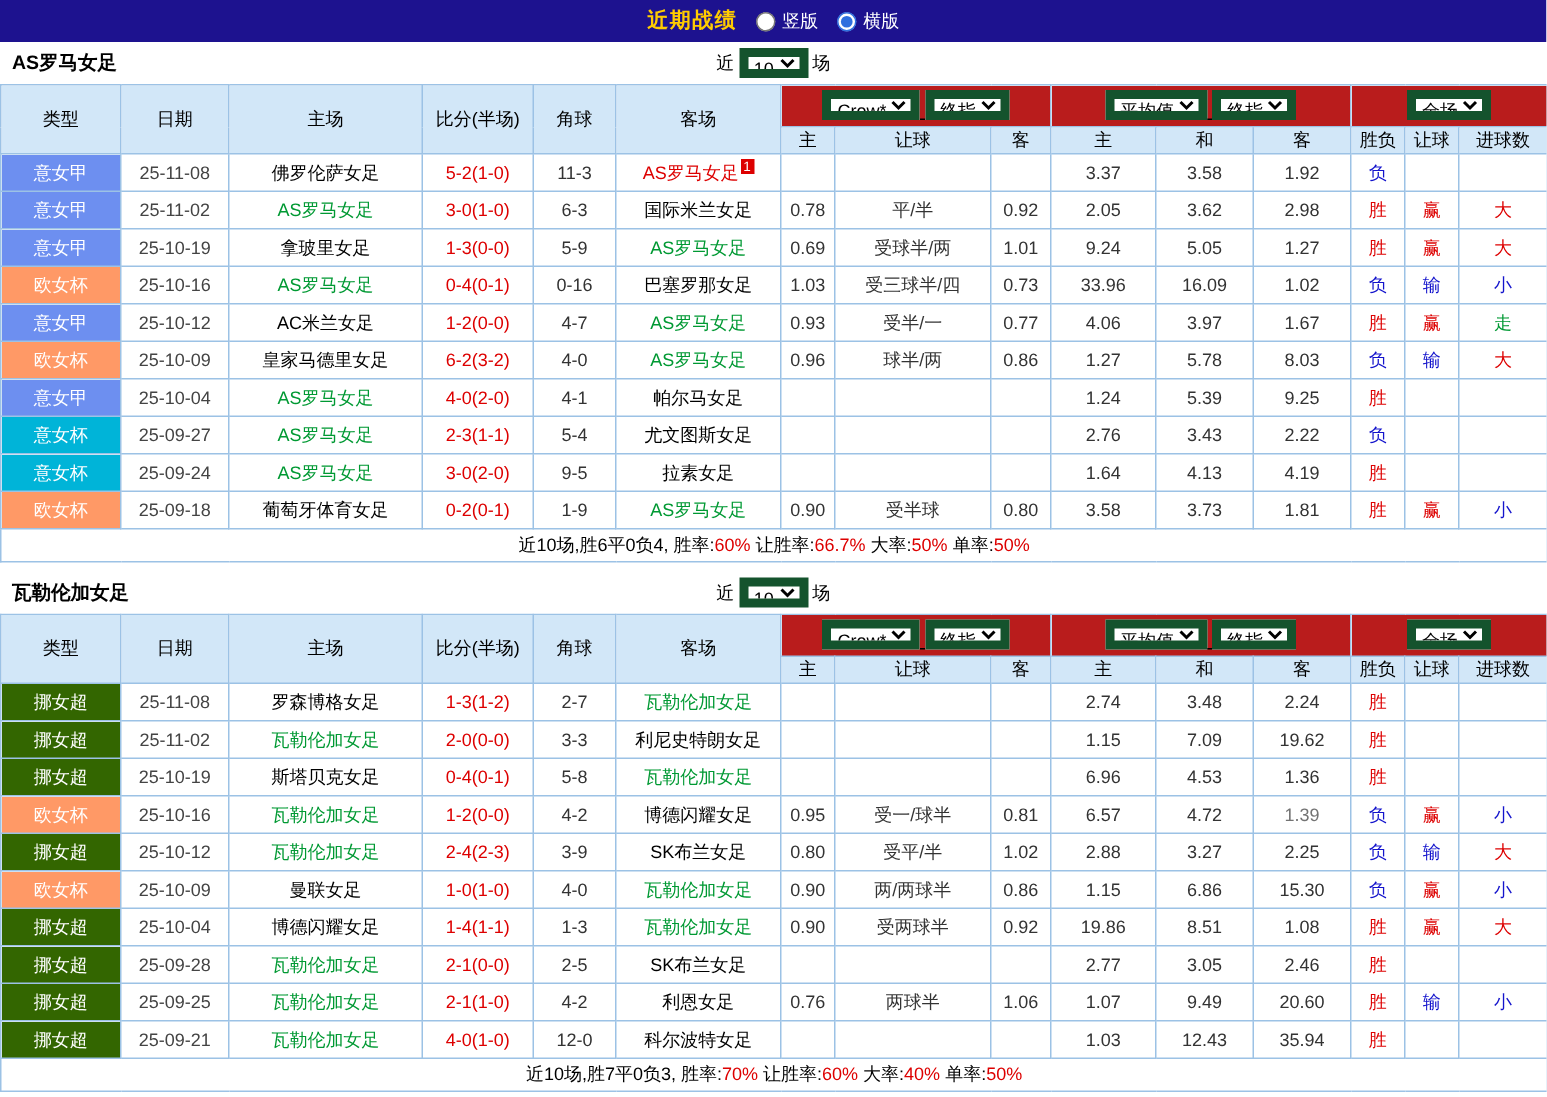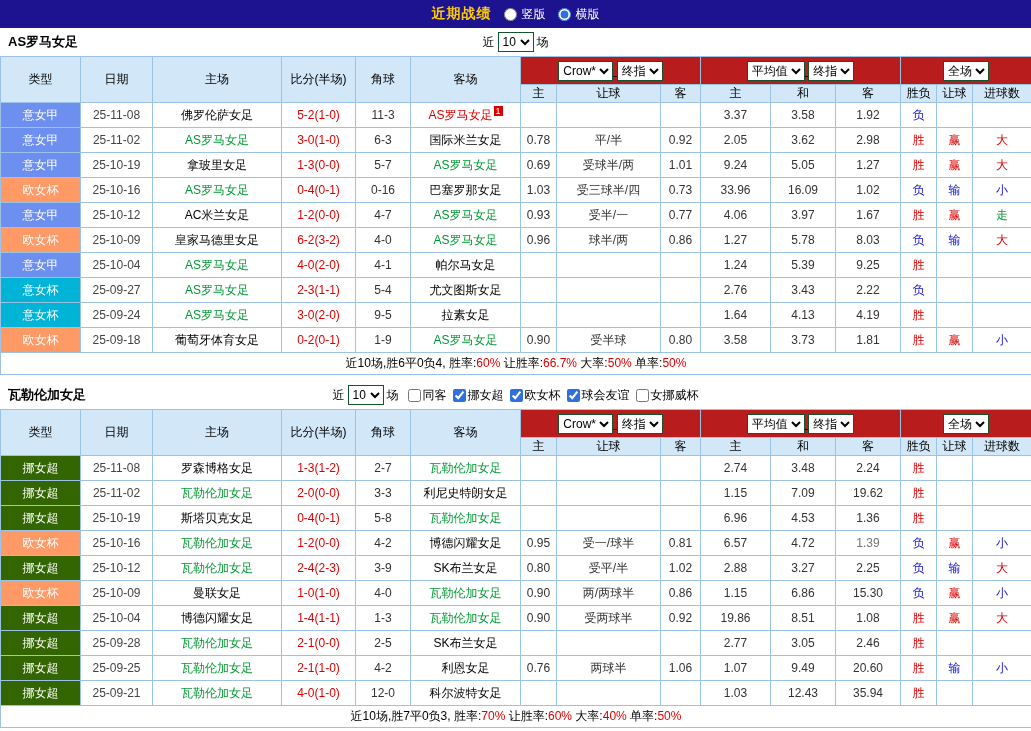--- a/index.html
+++ b/index.html
@@ -22,21 +22,21 @@
   
   .section-bar {
     position:relative; height:28px;
     display:flex; align-items:center; justify-content:center; gap:4px;
     background:#fff;
   }
   .section-bar.gap { margin-top:6px; }
   .team-name { position:absolute; left:8px; font-weight:bold; font-size:13px; }
   .filters { display:flex; align-items:center; gap:3px; }
   .checks label { margin-left:6px; cursor:pointer; }
-  select { font-size:12px; height:20px; border:1px solid #14532d; background:#fff; }
+  select { font-size:12px; height:20px; border:6px solid #14532d; background:#fff; }
 
   
   table { border-collapse:collapse; table-layout:fixed; width:1031px; }
   th, td {
     border:1px solid #9cc2e5; text-align:center; padding:0 1px;
     height:25px; overflow:hidden; white-space:nowrap; font-weight:normal;
   }
   thead th { background:#d2e7f8; color:#000; }
   thead th.sel-cell { background:#b91c1c; height:28px;text-decoration:underline; }
   thead tr.sub th { height:17px; }
@@ -163,21 +163,21 @@
         <td style="color:#333">2.98</td>
         <td style="color:#dd0000">胜</td>
         <td style="color:#dd0000">赢</td>
         <td style="color:#dd0000">大</td>
       </tr>
       <tr>
         <td style="background:#6d8ff0;color:#fff">意女甲</td>
         <td style="color:#444">25-10-19</td>
         <td style="color:#000">拿玻里女足</td>
         <td style="color:#dd0000">1-3(0-0)</td>
-        <td style="color:#333">5-7</td>
+        <td style="color:#333">5-9</td>
         <td style="color:#009933">AS罗马女足</td>
         <td style="color:#333">0.69</td>
         <td style="color:#333">受球半/两</td>
         <td style="color:#333">1.01</td>
         <td style="color:#333">9.24</td>
         <td style="color:#333">5.05</td>
         <td style="color:#333">1.27</td>
         <td style="color:#dd0000">胜</td>
         <td style="color:#dd0000">赢</td>
         <td style="color:#dd0000">大</td>
@@ -310,21 +310,20 @@
 </table>
 
 <div class="section-bar gap">
   <b class="team-name">瓦勒伦加女足</b>
   <span class="filters">
     <span>近</span>
     <select>
       <option>10</option>
     </select>
     <span>场</span>
-    <span class="checks"><label><input type="checkbox" style=""><span>同客</span></label><label><input type="checkbox" checked="" style=""><span>挪女超</span></label><label><input type="checkbox" checked="" style=""><span>欧女杯</span></label><label><input type="checkbox" checked="" style=""><span>球会友谊</span></label><label><input type="checkbox" style=""><span>女挪威杯</span></label></span>
   </span>
 </div>
 
 <table>
   <colgroup>
     <col style="width:80px">
       <col style="width:72px">
       <col style="width:129px">
     <col style="width:74px">
       <col style="width:55px">

